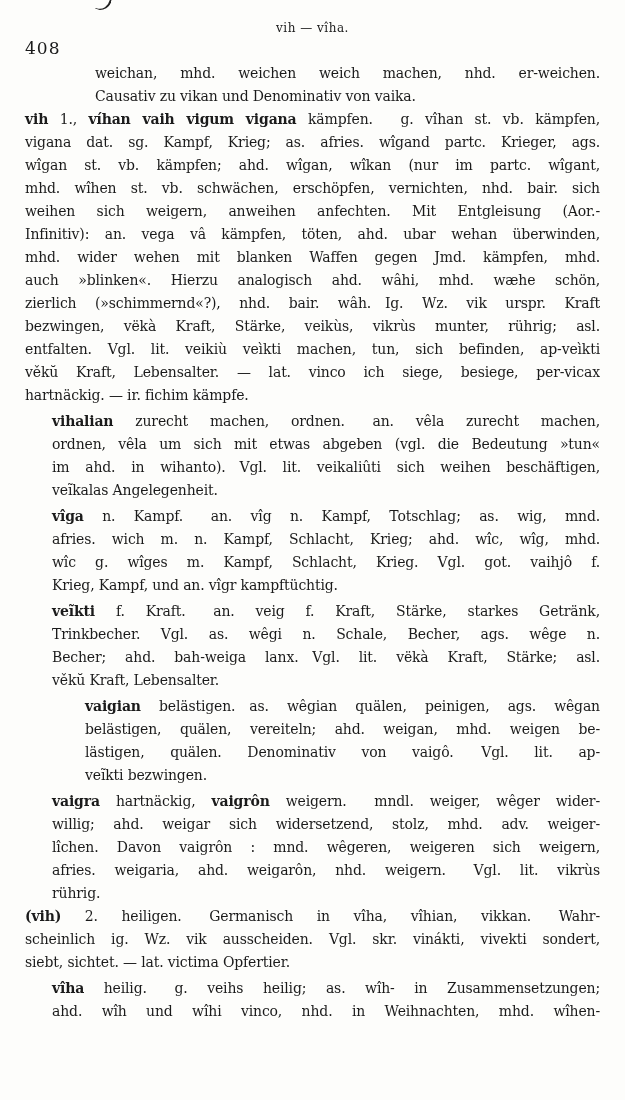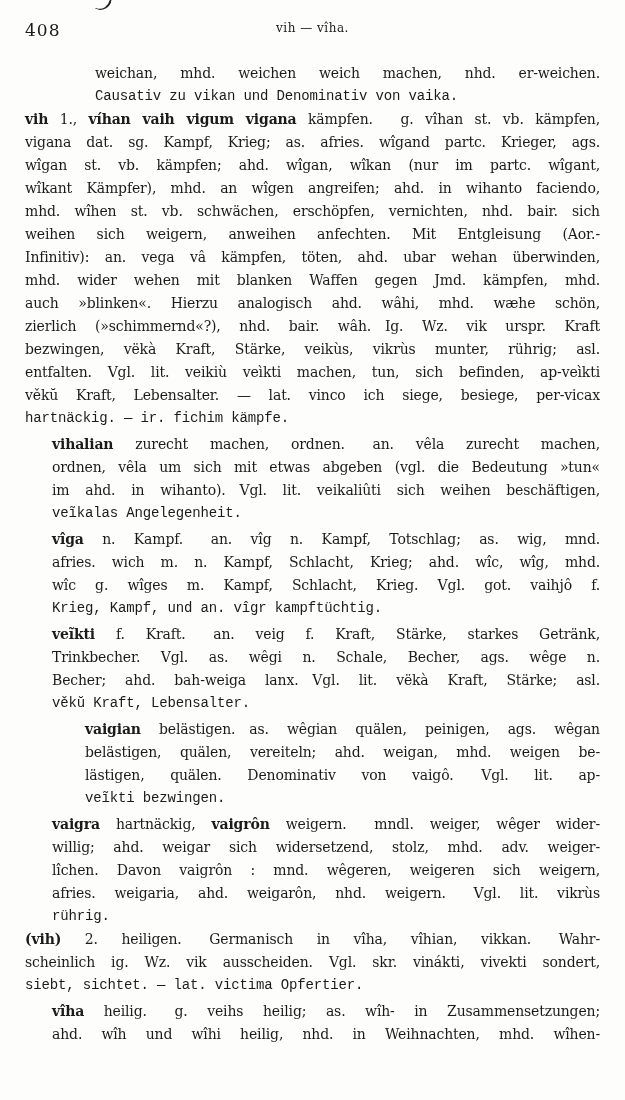--- a/index.html
+++ b/index.html
@@ -4,36 +4,36 @@
 <style>
   html,body{margin:0;padding:0;}
   body{
     width:625px;height:1100px;overflow:hidden;
     background:#fdfdfb;color:#1b1b1b;
     font-family:"DejaVu Serif", serif;
     position:relative;
   }
   .page{padding:14px 25px 0 25px;}
   .page-header{position:relative;height:30px;margin-bottom:18px;}
-  .page-number{position:absolute;left:0;top:6px;font-size:17px;letter-spacing:1px;}
+  .page-number{position:absolute;left:0;top:24px;font-size:17px;letter-spacing:1px;}
   .running-head{text-align:center;font-size:12px;padding-top:7px;letter-spacing:0.5px;}
   .artifact{
     position:absolute;left:97px;top:-6px;width:12px;height:16px;
     border-right:2.5px solid #222;border-bottom:1px solid #222;
     border-radius:0 0 12px 0;transform:rotate(14deg);
   }
   .body-text{font-size:14px;line-height:23px;letter-spacing:-0.15px;}
   .para{margin:0;}
   .para b{font-weight:bold;}
   .line{
     text-align:justify;
     -moz-text-align-last:justify;text-align-last:justify;
     white-space:normal;
   }
-  .line.last{ -moz-text-align-last:left;text-align-last:left;font-family:Liberation Mono, monospace;}
+  .line.last{ -moz-text-align-last:left;text-align-last:left;}
   .main{margin-left:0;}
   .sub{margin-left:27px;margin-top:3px;}
   .sub2{margin-left:60px;margin-top:3px;}
   .cont2{margin-left:70px;margin-top:0;}
 </style>
 </head>
 <body>
 
 <div class="page">
   <div class="artifact"></div>
@@ -43,21 +43,20 @@
   </div>
   <div class="body-text">
       <div class="para cont2">
         <div class="line"><span>weichan, mhd. weichen weich machen, nhd. er-weichen.</span></div>
         <div class="line last"><span>Causativ zu vikan und Denominativ von vaika.</span></div>
       </div>
       <div class="para main">
         <div class="line"><b>vih</b><span> 1., </span><b>víhan vaih vigum vigana</b><span> kämpfen.  g. vîhan st. vb. kämpfen,</span></div>
         <div class="line"><span>vigana dat. sg. Kampf, Krieg; as. afries. wîgand partc. Krieger, ags.</span></div>
         <div class="line"><span>wîgan st. vb. kämpfen; ahd. wîgan, wîkan (nur im partc. wîgant,</span></div>
-        <div class="line"><span>wîkant Kämpfer), mhd. an wîgen angreifen; ahd. in wihanto faciendo,</span></div>
         <div class="line"><span>mhd. wîhen st. vb. schwächen, erschöpfen, vernichten, nhd. bair. sich</span></div>
         <div class="line"><span>weihen sich weigern, anweihen anfechten.  Mit Entgleisung (Aor.-</span></div>
         <div class="line"><span>Infinitiv): an. vega vâ kämpfen, töten,  ahd. ubar wehan überwinden,</span></div>
         <div class="line"><span>mhd. wider wehen mit blanken Waffen gegen Jmd. kämpfen, mhd.</span></div>
         <div class="line"><span>auch »blinken«.  Hierzu analogisch ahd. wâhi, mhd. wæhe schön,</span></div>
         <div class="line"><span>zierlich (»schimmernd«?), nhd. bair. wâh. Ig. Wz. vik urspr. Kraft</span></div>
         <div class="line"><span>bezwingen, vëkà Kraft, Stärke, veikùs, vikrùs munter, rührig; asl.</span></div>
         <div class="line"><span>entfalten.  Vgl. lit. veikiù veìkti machen, tun, sich befinden, ap-veìkti</span></div>
         <div class="line"><span>věkŭ Kraft, Lebensalter. — lat. vinco ich siege, besiege, per-vicax</span></div>
         <div class="line last"><span>hartnäckig. — ir. fichim kämpfe.</span></div>
@@ -93,16 +92,16 @@
         <div class="line"><span>afries. weigaria, ahd. weigarôn, nhd. weigern.  Vgl. lit. vikrùs</span></div>
         <div class="line last"><span>rührig.</span></div>
       </div>
       <div class="para main">
         <div class="line"><b>(vih)</b><span> 2. heiligen.  Germanisch in vîha, vîhian, vikkan.  Wahr-</span></div>
         <div class="line"><span>scheinlich ig. Wz. vik ausscheiden.  Vgl. skr. vinákti, vivekti sondert,</span></div>
         <div class="line last"><span>siebt, sichtet. — lat. victima Opfertier.</span></div>
       </div>
       <div class="para sub">
         <div class="line"><b>vîha</b><span> heilig.  g. veihs heilig; as. wîh- in Zusammensetzungen;</span></div>
-        <div class="line"><span>ahd. wîh und wîhi heilig, nhd. in Weihnachten, mhd. wîhen-</span></div>
+        <div class="line"><span>ahd. wîh und wîhi vinco, nhd. in Weihnachten, mhd. wîhen-</span></div>
       </div>
     </div>
 </div>
 
 </body></html>

